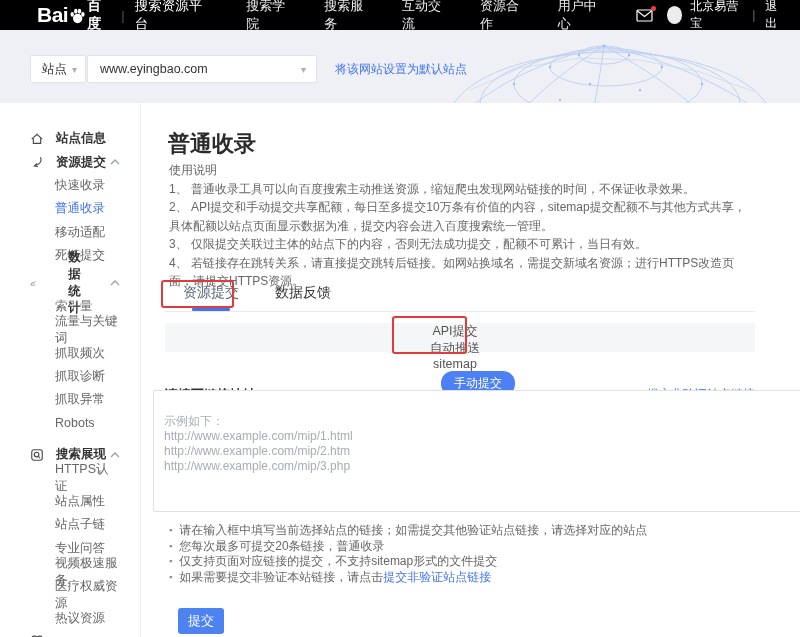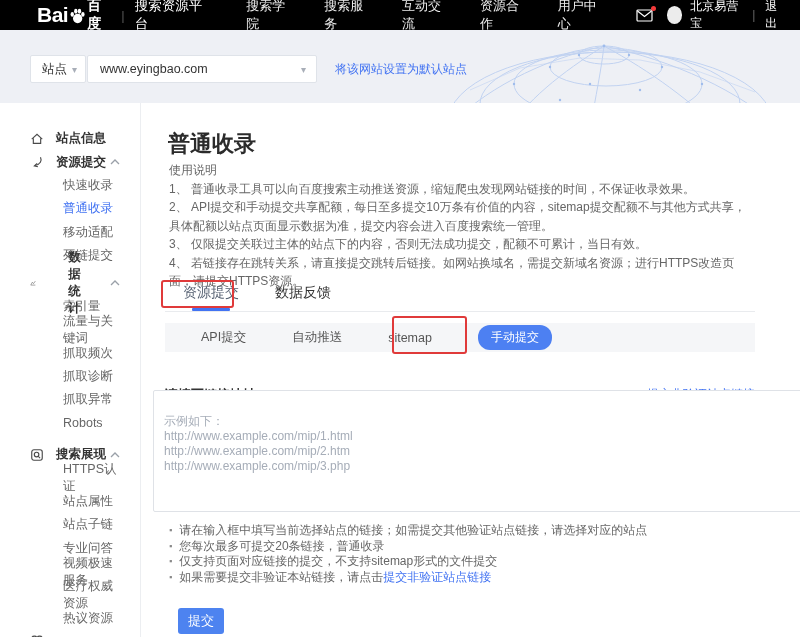--- a/index.html
+++ b/index.html
@@ -36,21 +36,21 @@
   .sel-type { width:56px; padding:0 8px 0 11px; }
   .sel-site { width:230px; padding:0 10px 0 12px; margin-left:1px;gap:31px; }
   .default-link { font-size:12px; color:#4273f2; margin-left:18px; cursor:pointer; }
 
   
   .sidebar { position:absolute; left:0; top:103px; width:141px; height:534px; background:#fff;
              border-right:1px solid #eceef1; padding-top:24px; }
   .side-row { height:23.4px; display:flex; align-items:center; padding:0 20px 0 30px; cursor:pointer; }
   .side-section .lbl { font-size:12.5px; color:#333; font-weight:bold; margin-left:12px; }
   .side-section .chev { margin-left:auto; display:flex; }
-  .side-sub { padding-left:55px; font-size:12.5px; color:#666;margin-left:8px; }
+  .side-sub { padding-left:55px; font-size:12.5px; color:#666; }
   .side-sub.active { color:#4273f2; }
   .mt4 { margin-top:4px;gap:20px; } .mt8 { margin-top:8px; }
   .side-partial { position:absolute; left:30px; top:527px; }
 
   
   .content { position:absolute; left:141px; top:103px; width:659px; height:534px; background:#fff; }
   .page-title { position:absolute; left:27px; top:26px; font-size:22px; font-weight:bold; color:#2b2b2b; }
   .desc { position:absolute; left:28px; top:58px; width:588px; font-size:12px; color:#666; line-height:18.5px; }
   .desc p { margin:0; }
 
@@ -58,21 +58,21 @@
   .tab { font-size:14px; color:#333; margin:0 18px; padding-bottom:9px; position:relative; cursor:pointer; }
   .tab.active { color:#566172; }
   .tab.active::after { content:""; position:absolute; left:50%; transform:translateX(-50%);
                        bottom:0; width:38px; height:3px; background:#4273f2; border-radius:1px; }
 
   .redbox { position:absolute; border:2px solid #e03a3a; border-radius:3px; pointer-events:none; }
   .redbox-1 { left:20px; top:177px; width:73px; height:28px; }
   .redbox-2 { left:251px; top:213px; width:75px; height:38px; }
 
   .subtabs { position:absolute; left:24px; top:220px; width:590px; height:29px; background:#f5f6f8;
-             display:flex; align-items:center; padding-left:36px; }
+             display:flex; align-items:center; padding-left:36px;flex-direction:column; }
   .subtab { font-size:12.5px; color:#555; margin-right:46px; cursor:pointer; }
   .subtab.pill { background:#4d80f2; color:#fff; border-radius:12px; padding:4px 13px; margin-right:0; font-size:12px; }
 
   .form-label-row { position:absolute; left:24px; top:275px; width:590px; display:flex; align-items:flex-start;margin-top:8px; }
   .form-label { font-size:13px; font-weight:bold; color:#333; }
   .verify-link { margin-left:auto; font-size:12px; color:#4273f2; cursor:pointer; }
 
   .url-area { position:absolute; left:12px; top:287px; width:690px; height:122px; border:1px solid #dfe2e7;
               border-radius:2px; padding:23px 10px; font-family:"Liberation Sans","DejaVu Sans",sans-serif;
               font-size:12px; line-height:15px; color:#333; resize:none; outline:none; }

